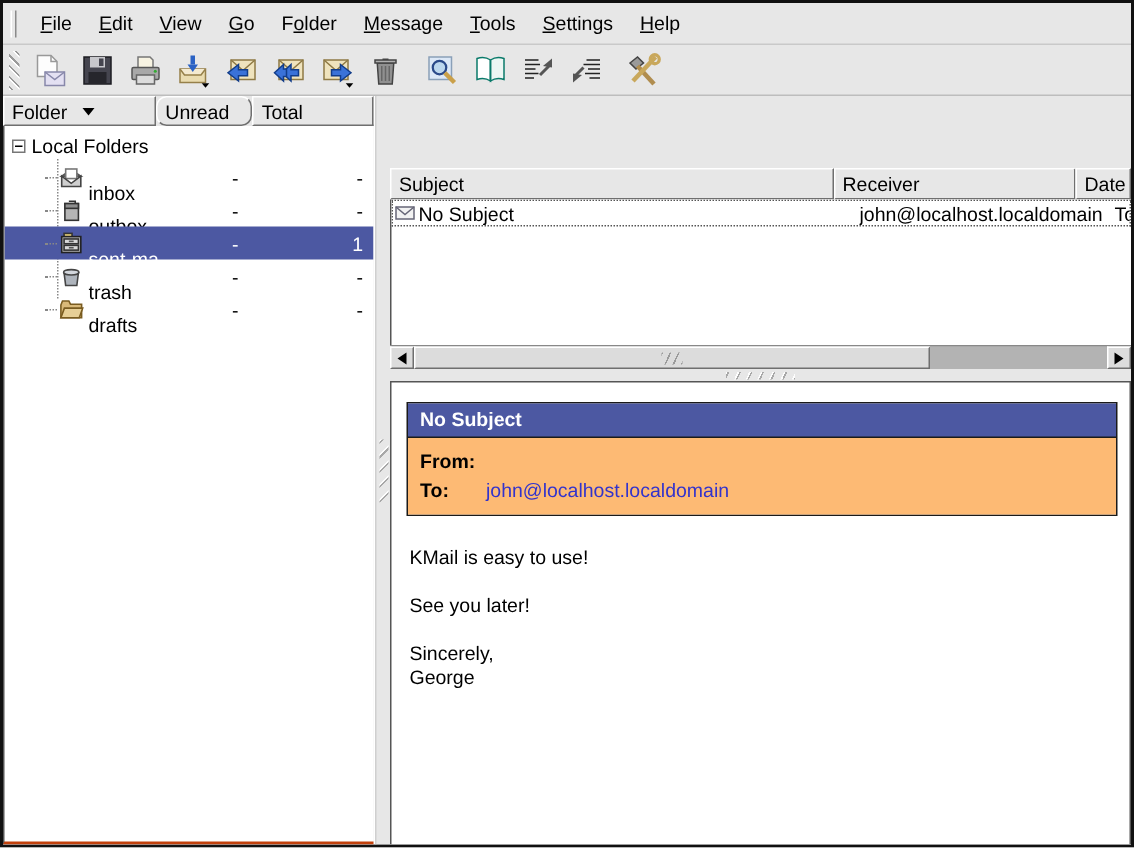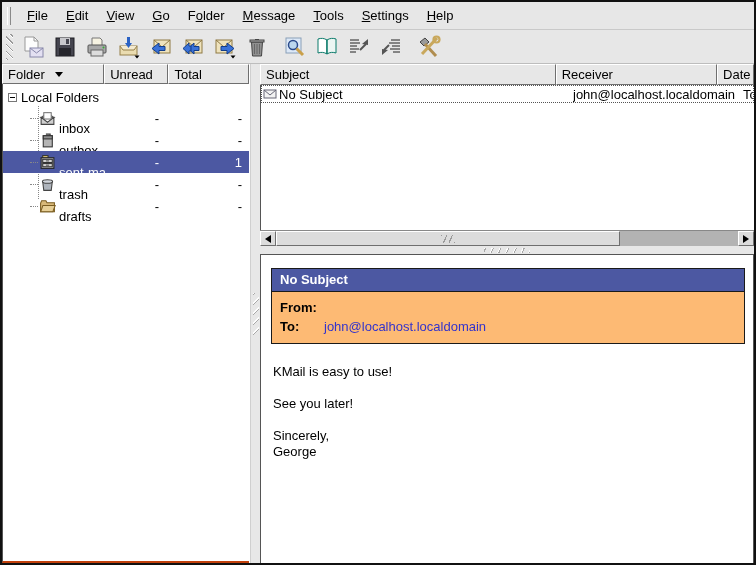--- a/index.html
+++ b/index.html
@@ -24,21 +24,21 @@
 
   
   .content { flex:1 1 auto; display:flex; min-height:0; }
 
   .hcell { background:#e7e7e7; border-top:1px solid #fff; border-left:1px solid #fff; border-right:1px solid #6f6f6f; border-bottom:1px solid #6f6f6f; padding:2px 4px 2px 5px; white-space:nowrap; overflow:hidden; display:flex; align-items:center; }
 
   
   .folder-pane { width:248px; flex:0 0 248px; display:flex; flex-direction:column; border-right:1px solid #fff; }
   .fp-header { display:flex; height:20px; flex:0 0 20px; }
   .fp-h-folder { width:112px; }
-  .fp-h-unread { width:70px; }
+  .fp-h-unread { width:70px;border-radius:7px; }
   .fp-h-total  { width:88px; }
   .sort-arrow { width:0; height:0; border-left:4px solid transparent; border-right:4px solid transparent; border-top:5px solid #000; margin-left:10px; }
   .fp-body { flex:1 1 auto; background:#fff; border-left:1px solid #555; border-bottom:2px solid #c2410c; position:relative; overflow:hidden; padding-top:3px; }
   .root-row { height:20px; display:flex; align-items:center; padding-left:5px; }
   .expander { width:9px; height:9px; border:1px solid #777; background:#fff; position:relative; margin-right:4px; flex:0 0 9px; }
   .expander::after { content:""; position:absolute; left:1px; right:1px; top:3px; border-top:1px solid #000; }
   .tree-vline { position:absolute; left:35px; top:22px; width:1px; height:93px; border-left:1px dotted #888; }
   .folder-row { height:22px; display:flex; align-items:center; padding-left:27px; position:relative; }
   .folder-row .stub { width:8px; border-top:1px dotted #888; margin-right:1px; flex:0 0 8px; }
   .folder-row svg { width:17px; height:17px; margin-right:3px; flex:0 0 17px; }
@@ -48,21 +48,21 @@
   .folder-row.selected { background:#4c58a2; color:#fff; }
 
   
   .vsplitter { width:10px; flex:0 0 10px; background:#e7e7e7; display:flex; align-items:center; justify-content:center; border-left:1px solid #cfcfcf; }
   .grip-v { width:6px; height:42px; background:repeating-linear-gradient(135deg,#fdfdfd 0 1px,#a8a8a8 1px 2px,#e7e7e7 2px 7px); }
 
   
   .right-pane { flex:1 1 auto; display:flex; flex-direction:column; min-width:0; }
 
   .msglist { height:182px; flex:0 0 182px; display:flex; flex-direction:column; }
-  .ml-header { display:flex; height:24px; flex:0 0 20px; }
+  .ml-header { display:flex; height:24px; flex:0 0 20px;margin-top:48px; }
   .ml-h-subject { width:312px; }
   .ml-h-receiver { width:170px; }
   .ml-h-date { flex:1 1 auto; }
   .ml-body { flex:1 1 auto; background:#fff; border-left:1px solid #555; overflow:hidden; }
   .msg-row { height:18px; display:flex; align-items:center; border:1px dotted #555; background:#fff; }
   .ml-c-subject { width:311px; flex:0 0 311px; display:flex; align-items:center; padding-left:1px; overflow:hidden; white-space:nowrap; }
   .ml-c-subject svg { width:15px; height:12px; margin-right:1px; flex:0 0 15px; }
   .ml-c-receiver { width:170px; flex:0 0 170px; overflow:hidden; white-space:nowrap; }
   .ml-c-date { flex:1 1 auto; overflow:hidden; white-space:nowrap; }
 

